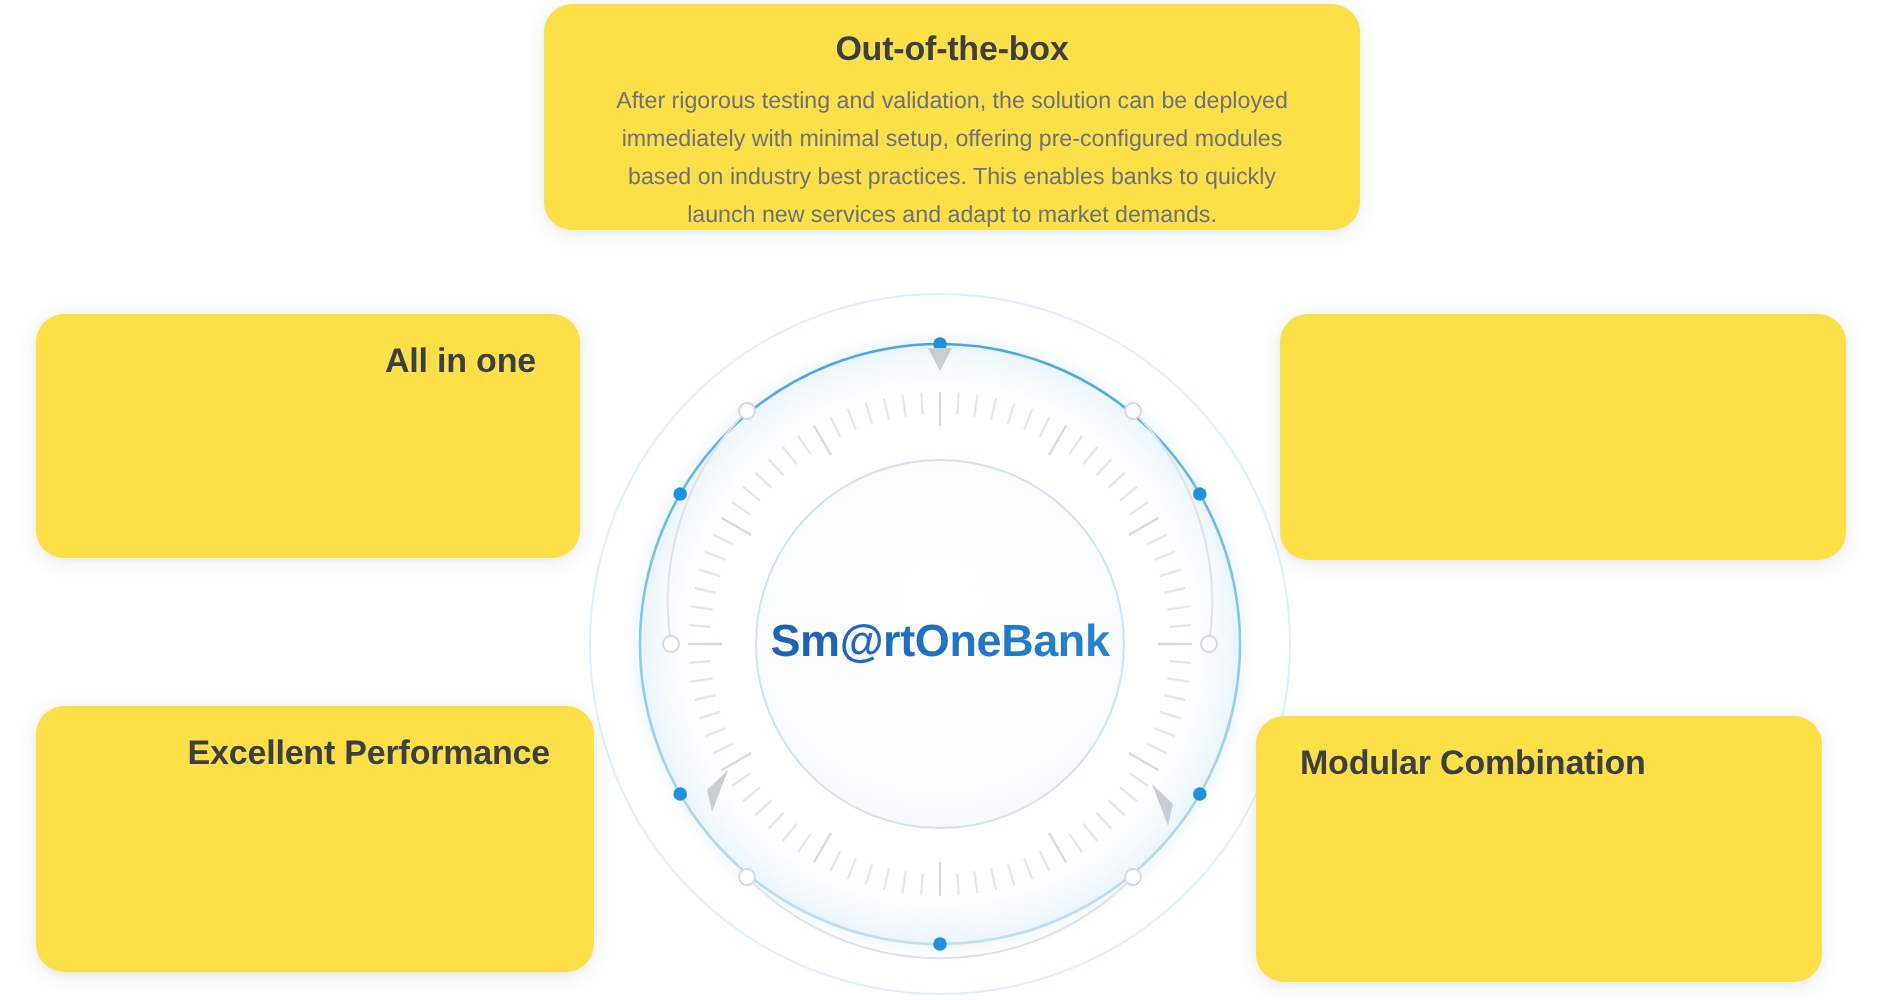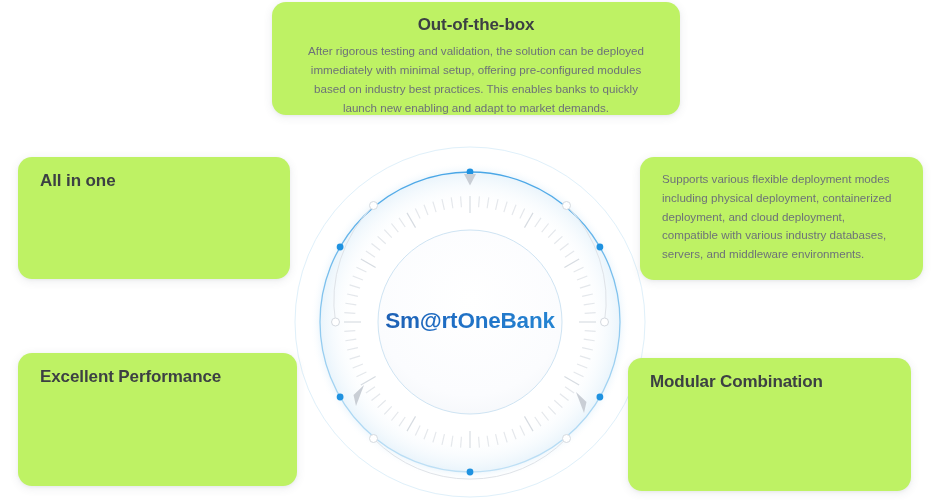--- a/index.html
+++ b/index.html
@@ -12,42 +12,42 @@
     height: 500px;
     position: relative;
     overflow: hidden;
     font-family: "Liberation Sans", "DejaVu Sans", sans-serif;
     -webkit-font-smoothing: antialiased;
   }
 
   
   .card {
     position: absolute;
-    background: #bef264;
+    background: #fde047;
     border-radius: 14px;
     box-shadow: 0 2px 10px rgba(60, 70, 90, 0.10),
                 0 1px 3px rgba(60, 70, 90, 0.05);
     box-sizing: border-box;
   }
   .card-title {
     color: #3c4043;
     font-size: 17px;
     font-weight: bold;
     line-height: 1.25;
     margin: 0 0 7px 0;
     letter-spacing: -0.1px;
   }
   .card-body {
     color: #6d7278;
     font-size: 11.6px;
     line-height: 1.62;
     margin: 0;
   }
 
-  .align-right { }
+  .align-right { text-align: right; }
   .align-left  { text-align: left;  }
   .align-center{ text-align: center;}
 
   
   #card-out-of-the-box {
     left: 272px; top: 2px; width: 408px; height: 113px;
     padding: 12px 26px 12px 26px;
   }
   #card-all-in-one {
     left: 18px; top: 157px; width: 272px; height: 122px;
@@ -240,29 +240,28 @@
     </g>
 
     <circle cx="190" cy="192" r="92" fill="url(#innerDiscGrad)" stroke="#cfe4f3" stroke-width="1"></circle>
   </svg>
 
   <div id="hero-brand-label" style="top:180px;">Sm@rtOneBank</div>
 </div>
 
 <div class="card align-center" id="card-out-of-the-box">
   <h3 class="card-title">Out-of-the-box</h3>
-  <p class="card-body">After rigorous testing and validation, the solution can be deployed immediately with minimal setup, offering pre-configured modules based on industry best practices. This enables banks to quickly launch new enabling and adapt to market demands.</p>
+  <p class="card-body">After rigorous testing and validation, the solution can be deployed immediately with minimal setup, offering pre-configured modules based on industry best practices. This enables banks to quickly launch new services and adapt to market demands.</p>
 </div>
 
 <div class="card align-right" id="card-all-in-one">
   <h3 class="card-title">All in one</h3>
 </div>
 
 <div class="card align-left" id="card-flexible-deployment">
-  <p class="card-body">Supports various flexible deployment modes including physical deployment, containerized deployment, and cloud deployment, compatible with various industry databases, servers, and middleware environments.</p>
 </div>
 
 <div class="card align-right" id="card-excellent-performance">
   <h3 class="card-title">Excellent Performance</h3>
 </div>
 
 <div class="card align-left" id="card-modular-combination">
   <h3 class="card-title">Modular Combination</h3>
 </div>
 

